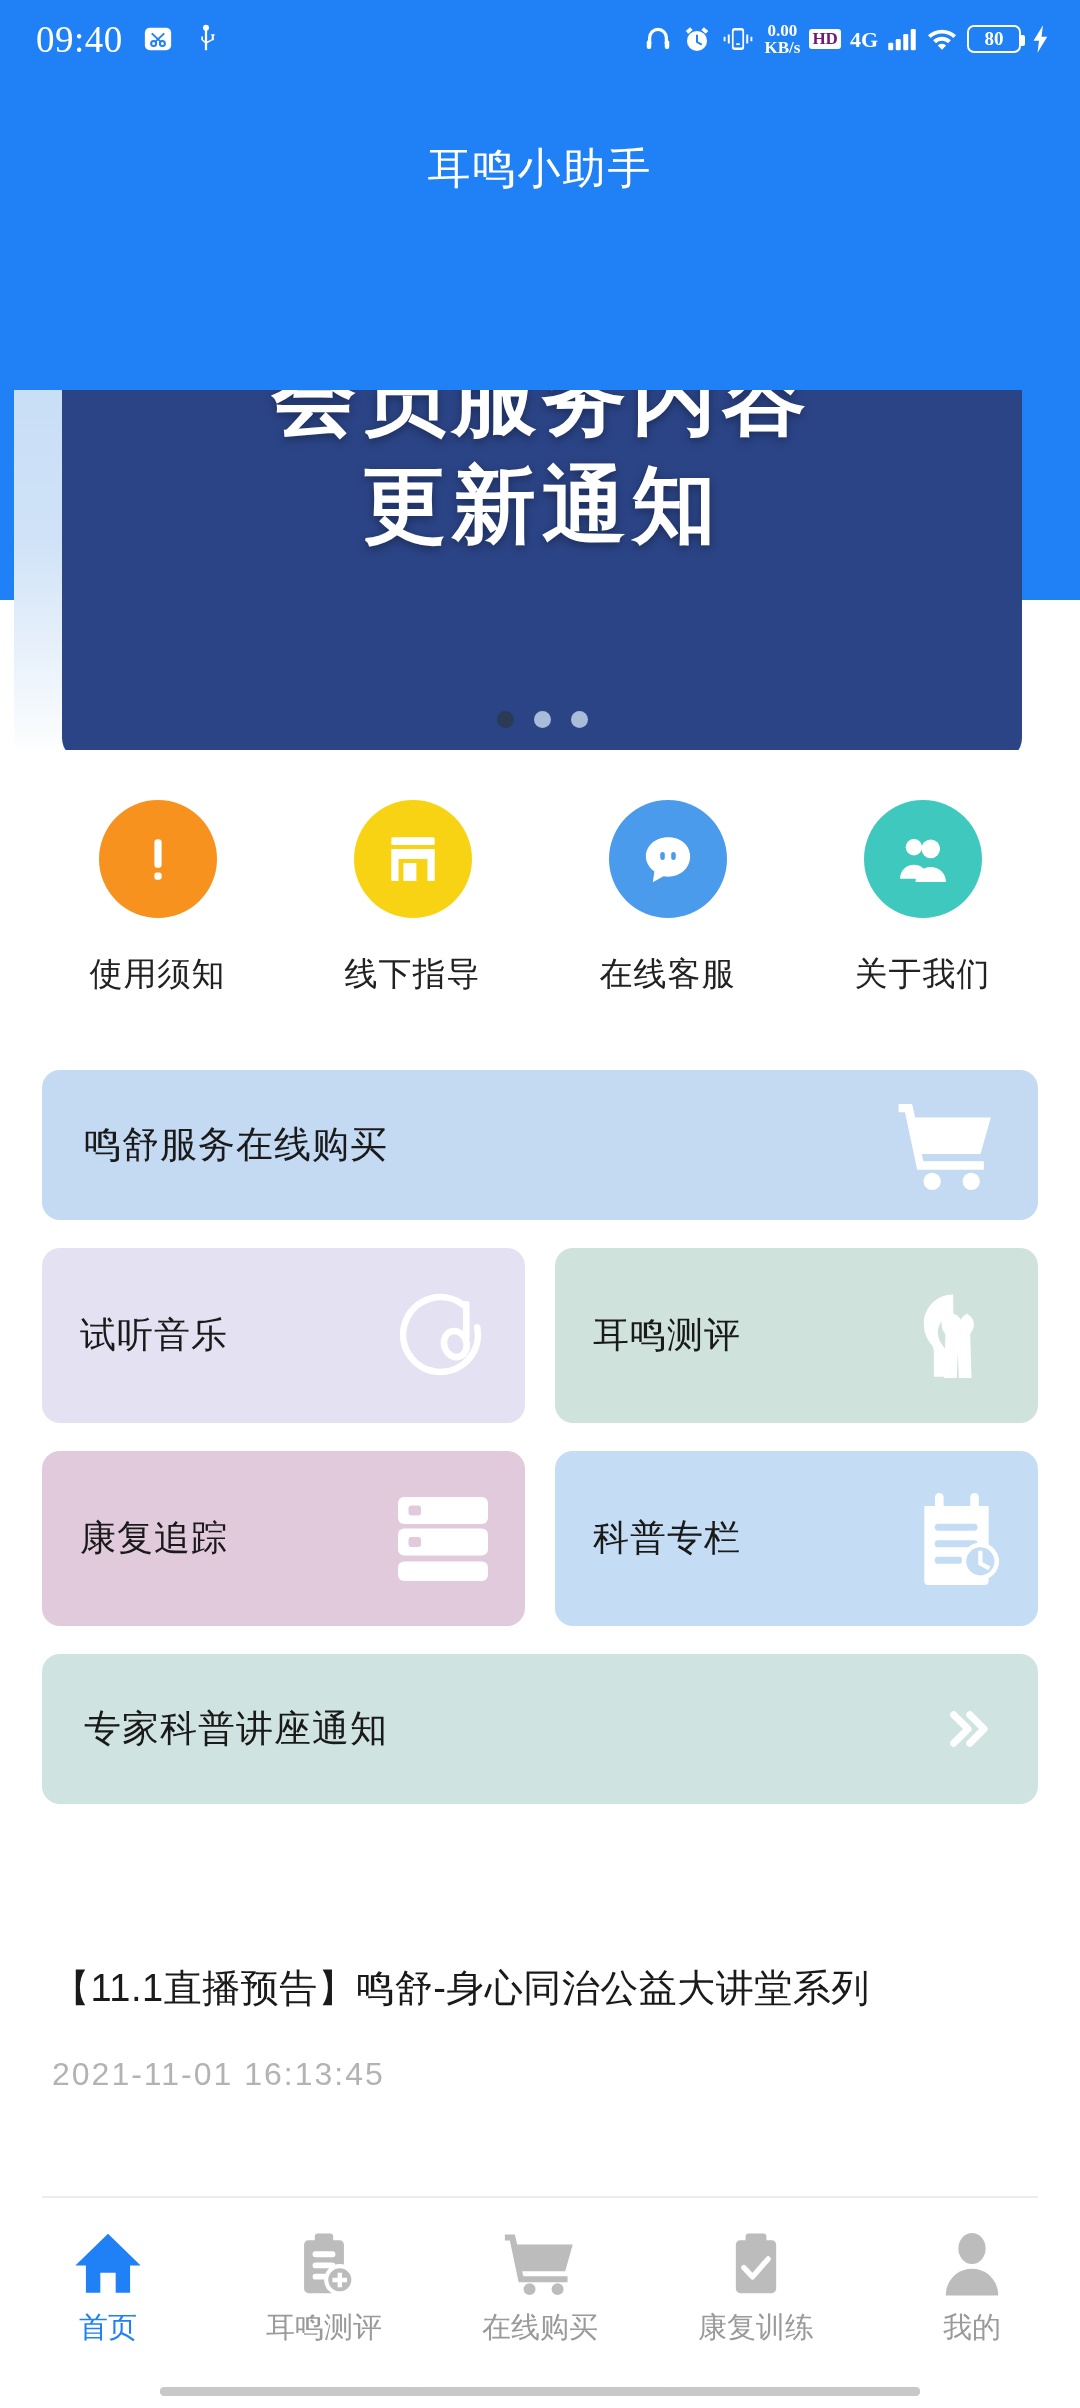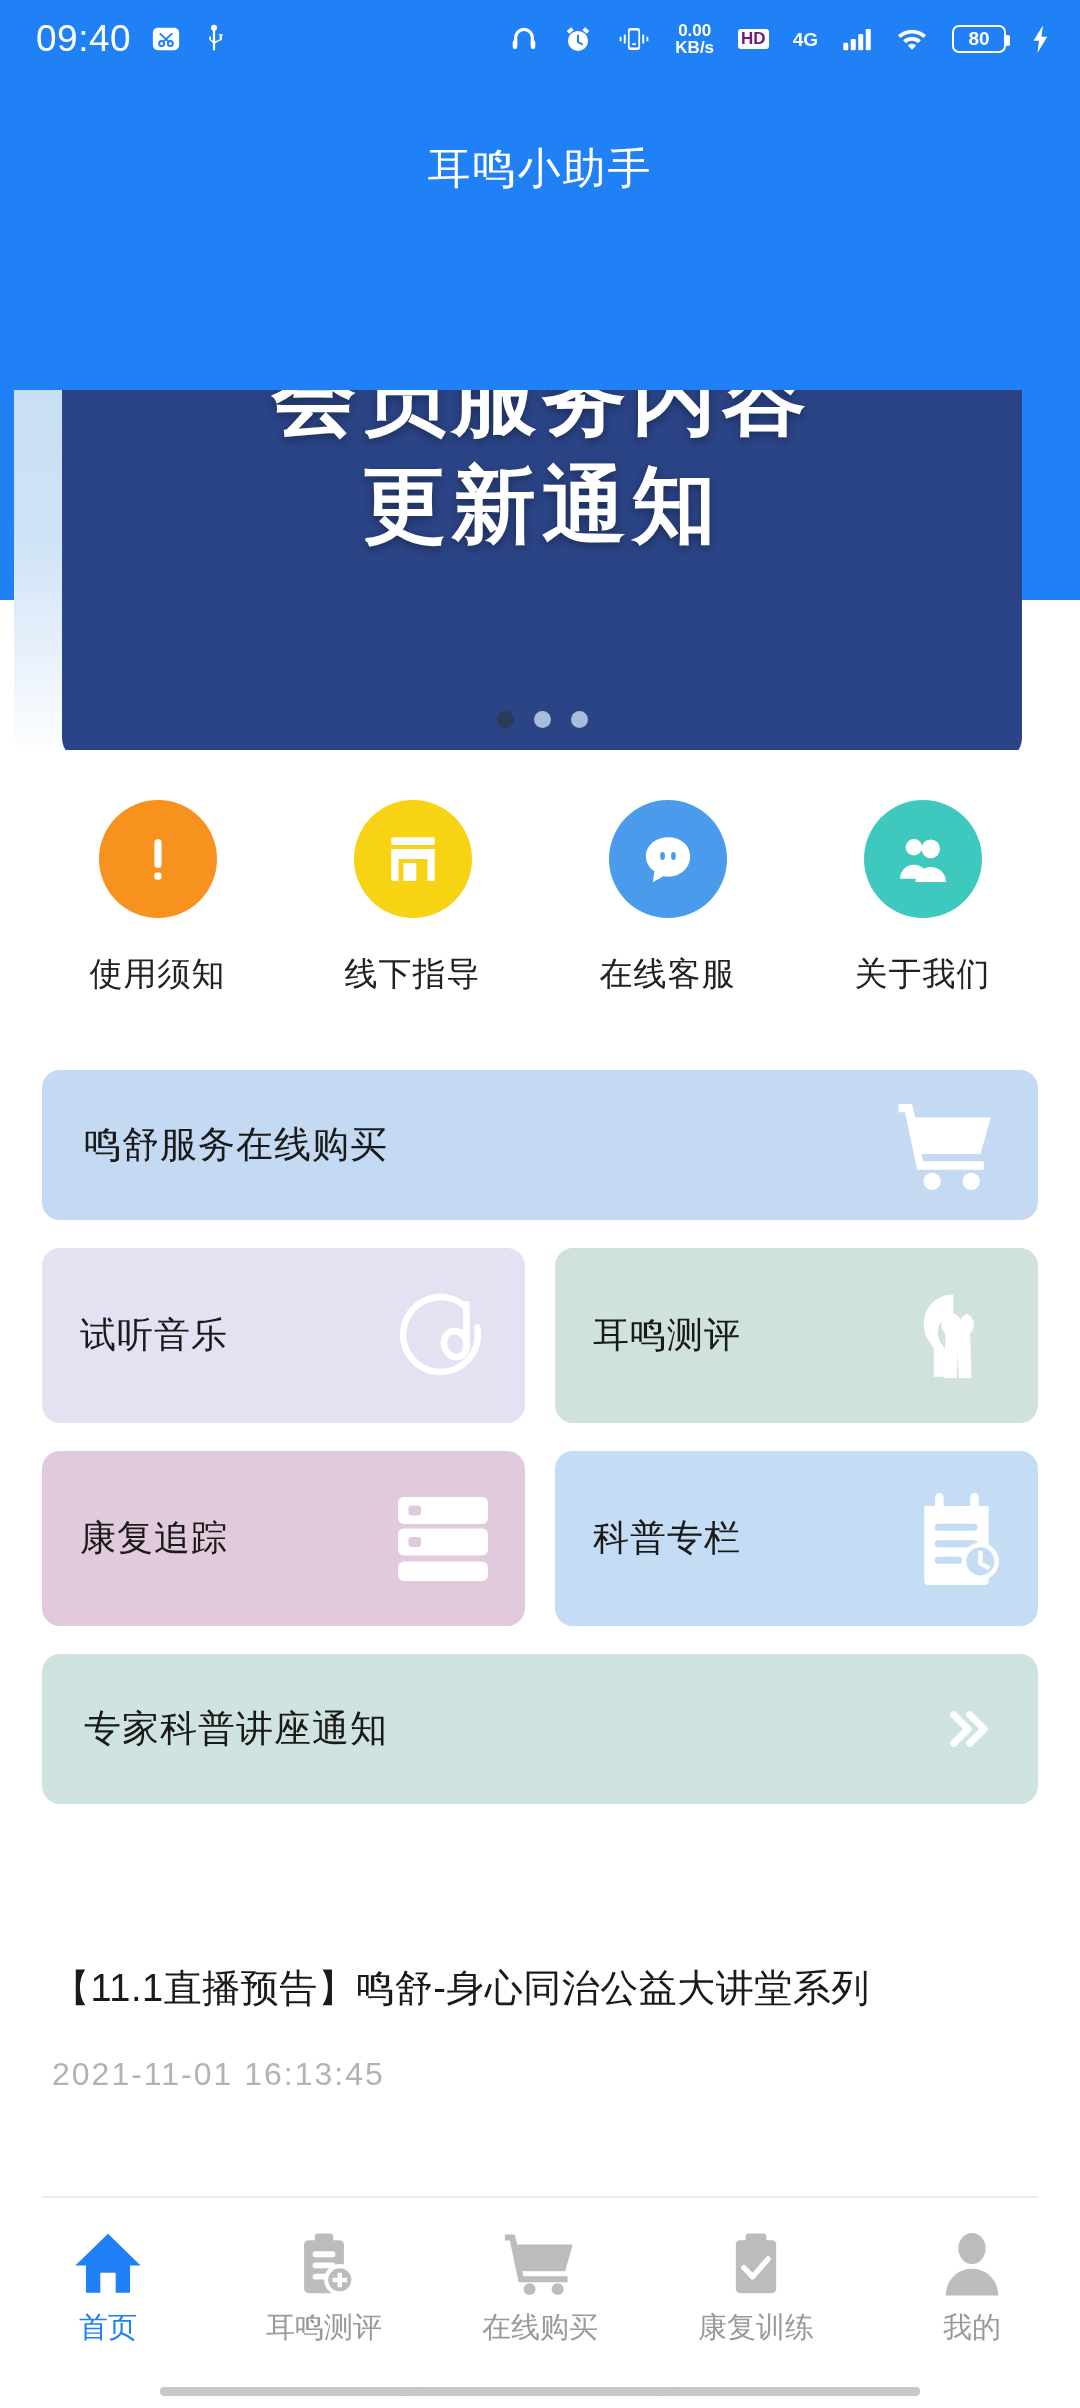--- a/index.html
+++ b/index.html
@@ -11,33 +11,33 @@
   }
   #app { position:relative; width:1080px; height:2408px; background:#fff; }
 
   
   .header-bg {
     position:absolute; left:0; top:0; width:1080px; height:600px;
     background:#2080F6;
   }
   .statusbar {
     position:absolute; left:0; top:0; width:1080px; height:78px;
-    display:flex; align-items:center; color:#fff;
+    display:flex; align-items:center; color:#fff;font-family:Liberation Serif, serif;
   }
   .sb-left { display:flex; align-items:center; gap:20px; padding-left:36px; }
   .sb-clock { font-size:37px; letter-spacing:0.5px; font-weight:400; }
-  .sb-right { margin-left:auto; display:flex; align-items:center; gap:24px; padding-right:28px; }
+  .sb-right { margin-left:auto; display:flex; align-items:center; gap:9px; padding-right:28px; }
   .sb-ico { display:inline-flex; align-items:center; justify-content:center; }
   .sb-net { font-size:17px; line-height:17px; text-align:center; font-weight:600; }
   .sb-net span { display:block; }
   .sb-hd {
     font-size:17px; font-weight:700; background:#fff; color:#701a75;
     border-radius:3px; padding:1px 3px; line-height:18px;
   }
-  .sb-4g { font-size:19px; font-weight:700; line-height:19px; }
+  .sb-4g { font-size:22px; font-weight:700; line-height:19px; }
   .sb-batt {
     border:2.5px solid #fff; border-radius:7px; width:54px; height:28px;
     display:flex; align-items:center; justify-content:center;
     font-size:19px; font-weight:700; position:relative;
   }
   .sb-batt::after{
     content:""; position:absolute; right:-6px; top:8px; width:4px; height:11px;
     background:#fff; border-radius:0 2px 2px 0;
   }
 

